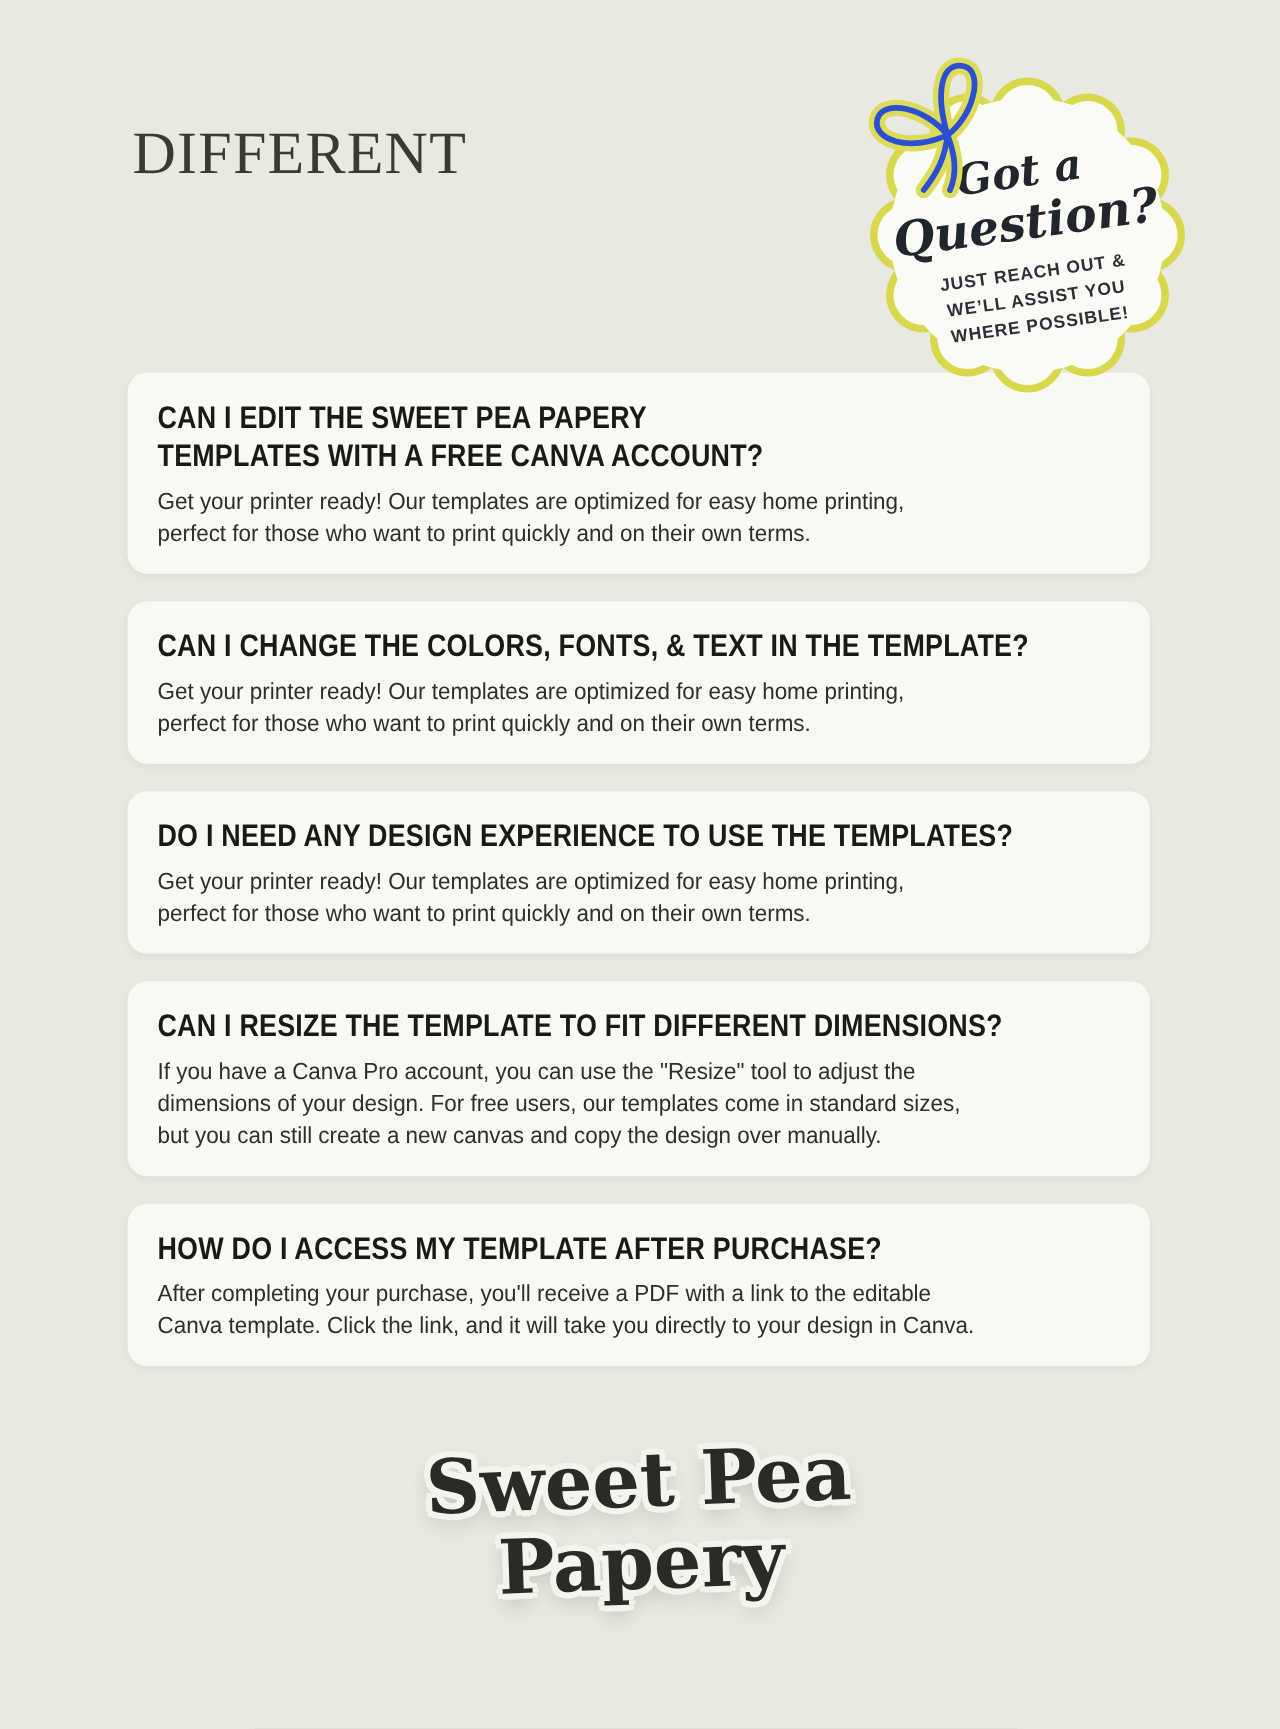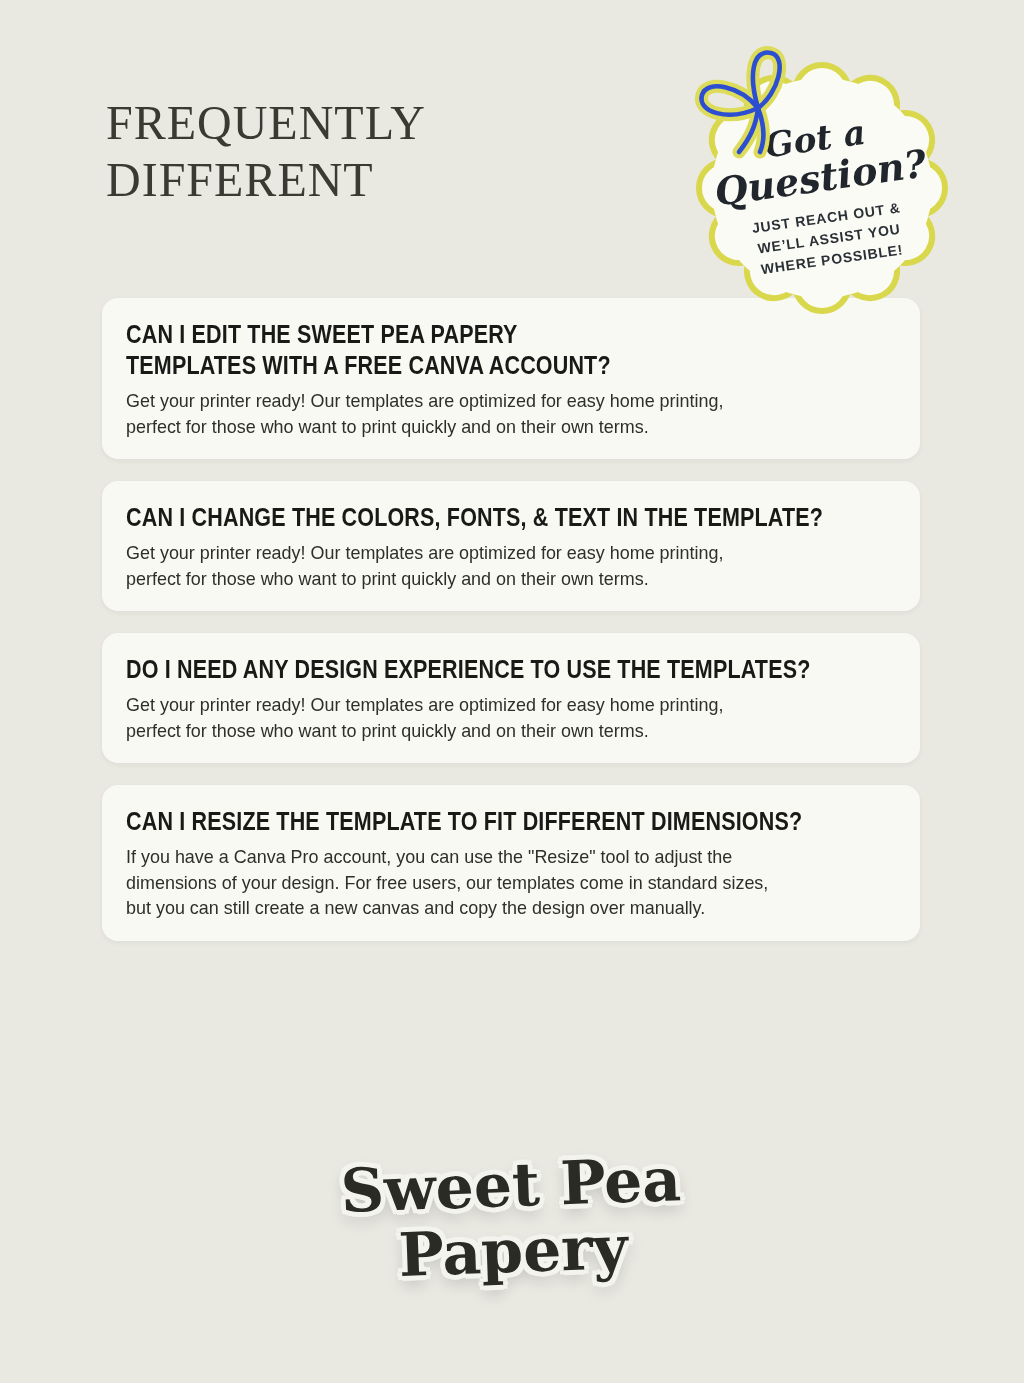--- a/index.html
+++ b/index.html
@@ -104,21 +104,20 @@
       0 7px 16px rgba(40,40,30,0.28);
   }
   .logo span { display: block; }
 </style>
 </head>
 <body>
 
 <div class="page">
 
   <h1 class="page-title">
-    <span>FREQUENTLY</span>
     <span>DIFFERENT</span>
   </h1>
 
   <div class="badge">
     <div class="scallop">
       <div class="petal" style="transform:rotate(0deg) translate(0,-96px)"></div>
       <div class="petal" style="transform:rotate(30deg) translate(0,-96px)"></div>
       <div class="petal" style="transform:rotate(60deg) translate(0,-96px)"></div>
       <div class="petal" style="transform:rotate(90deg) translate(0,-96px)"></div>
       <div class="petal" style="transform:rotate(120deg) translate(0,-96px)"></div>
@@ -175,20 +174,25 @@
       <div class="faq-q">DO I NEED ANY DESIGN EXPERIENCE TO USE THE TEMPLATES?</div>
       <div class="faq-a">Get your printer ready! Our templates are optimized for easy home printing,
 perfect for those who want to print quickly and on their own terms.</div>
     </div>
     <div class="faq-card">
       <div class="faq-q">CAN I RESIZE THE TEMPLATE TO FIT DIFFERENT DIMENSIONS?</div>
       <div class="faq-a">If you have a Canva Pro account, you can use the "Resize" tool to adjust the
 dimensions of your design. For free users, our templates come in standard sizes,
 but you can still create a new canvas and copy the design over manually.</div>
     </div>
+    <div class="faq-card">
+      <div class="faq-q">HOW DO I ACCESS MY TEMPLATE AFTER PURCHASE?</div>
+      <div class="faq-a">After completing your purchase, you'll receive a PDF with a link to the editable
+Canva template. Click the link, and it will take you directly to your design in Canva.</div>
+    </div>
   </div>
 
   <div class="logo">
     <span>Sweet Pea</span>
     <span>Papery</span>
   </div>
 
 </div>
 
 </body></html>

